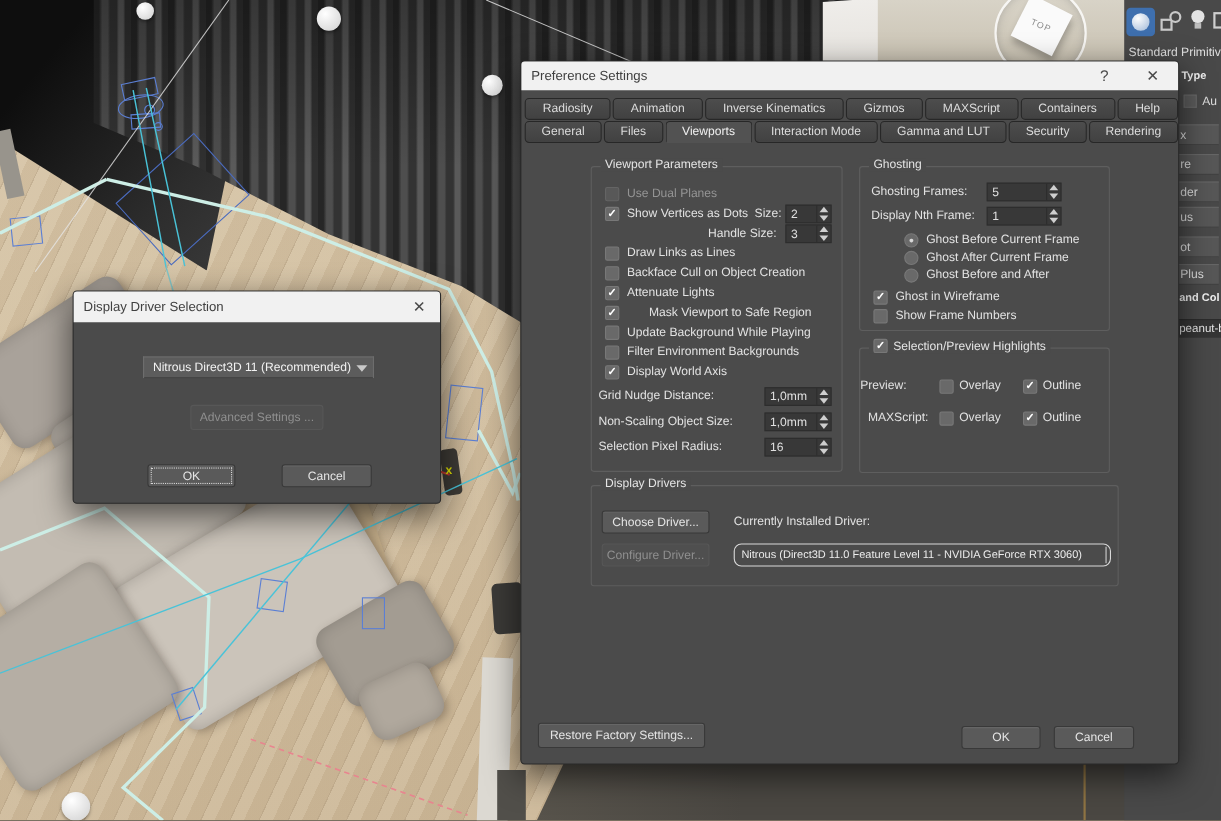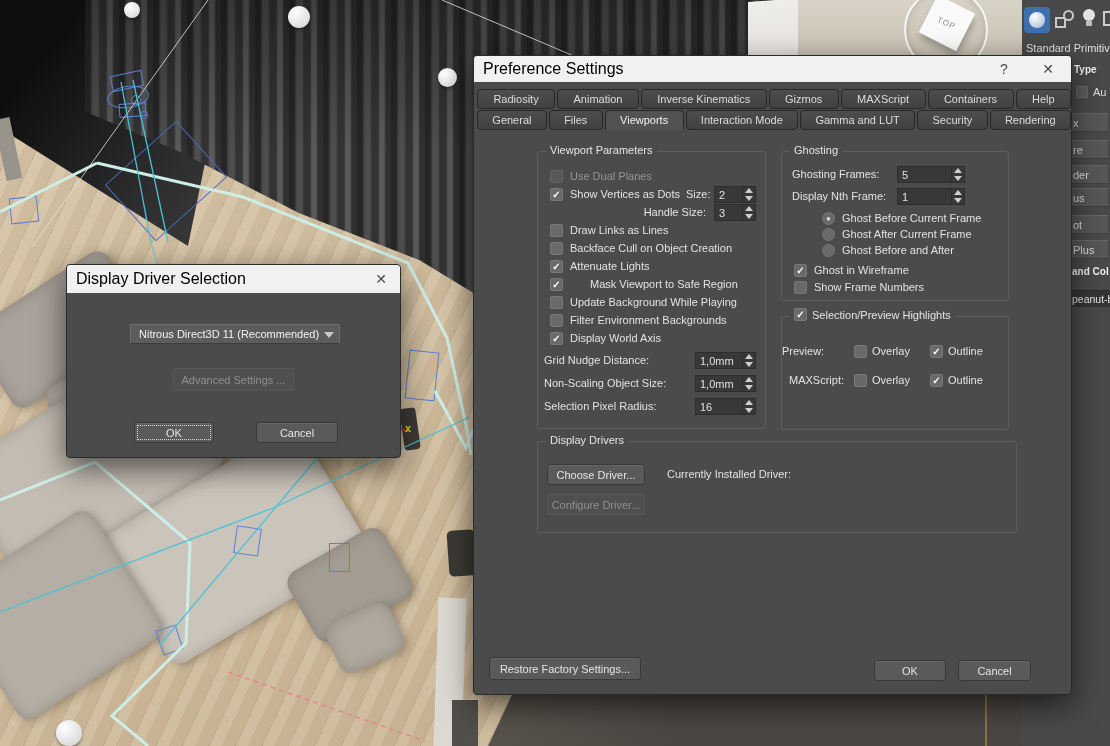--- a/index.html
+++ b/index.html
@@ -79,21 +79,21 @@
   .pbold{font-weight:bold;font-size:10px;color:#f0f0f0;white-space:nowrap;}
   .pbar{left:48px;width:38px;height:19px;background:#575757;border-top:1px solid #666;
         border-bottom:1px solid #414141;color:#dedede;font-size:11px;display:flex;align-items:center;padding-left:3px;white-space:nowrap;}
   .pcb{left:54px;width:12px;height:12px;background:#5c5c5c;border:1px solid #6a6a6a;}
   .pfield{left:48px;top:290px;width:42px;height:17px;background:#353535;border-top:1px solid #2c2c2c;
         color:#e8e8e8;font-size:10.5px;display:flex;align-items:center;padding-left:2px;white-space:nowrap;}
   
   .dlg{position:absolute;background:#4b4b4b;border:1px solid #2a2a2a;border-radius:4px;
        box-shadow:0 10px 30px rgba(0,0,0,.6);z-index:3;}
   .titlebar{position:absolute;left:0;top:0;right:0;height:26px;background:#f1f1f1;
-       border-radius:3px 3px 0 0;display:flex;align-items:center;color:#000000;font-size:16px;}
+       border-radius:3px 3px 0 0;display:flex;align-items:center;color:#404040;font-size:12px;}
   .titlebar .t{margin-left:9px;}
   .tbtn{position:absolute;top:3px;width:22px;height:20px;display:flex;align-items:center;justify-content:center;
        color:#4a4a4a;font-size:14px;}
   
   .tabs{position:absolute;left:3px;width:594px;height:20px;display:flex;gap:2px;}
   .tab{flex:1 1 auto;background:linear-gradient(180deg,#4d4d4d,#414141);border:1px solid #272727;
        border-radius:4px;display:flex;align-items:center;justify-content:center;color:#dcdcdc;
        font-size:11px;white-space:nowrap;padding:0 7px;}
   .tab.active{background:#525252;border-bottom-color:#525252;border-radius:4px 4px 0 0;color:#f0f0f0;}
   .group{position:absolute;border:1px solid #5e5e5e;border-radius:3px;}
@@ -444,20 +444,21 @@
           </span>
         <span class="lbl" style="left:166px;">Outline</span>
       </div>
     </div>
 
     <div class="group" style="left:63px;top:385px;width:480px;height:92px;">
       <span class="glabel">Display Drivers</span>
       <div class="btn" style="left:9px;top:22px;width:98px;height:21px;">Choose Driver...</div>
       <div class="btn dis" style="left:9px;top:52px;width:98px;height:21px;">Configure Driver...</div>
       <span class="lbl" style="left:129px;top:26px;">Currently Installed Driver:</span>
+      <div class="drvfield" style="left:129px;top:52px;width:343px;height:21px;">Nitrous (Direct3D 11.0 Feature Level 11 - NVIDIA GeForce RTX 3060)</div>
     </div>
 
     <div class="btn" style="left:15px;top:601px;width:152px;height:23px;">Restore Factory Settings...</div>
     <div class="btn" style="left:400px;top:604px;width:72px;height:21px;">OK</div>
     <div class="btn" style="left:484px;top:604px;width:73px;height:21px;">Cancel</div>
   </div>
 
   <div class="dlg" style="left:66px;top:264px;width:335px;height:194px;">
     <div class="titlebar" style="height:28px;">
       <span class="t">Display Driver Selection</span>

